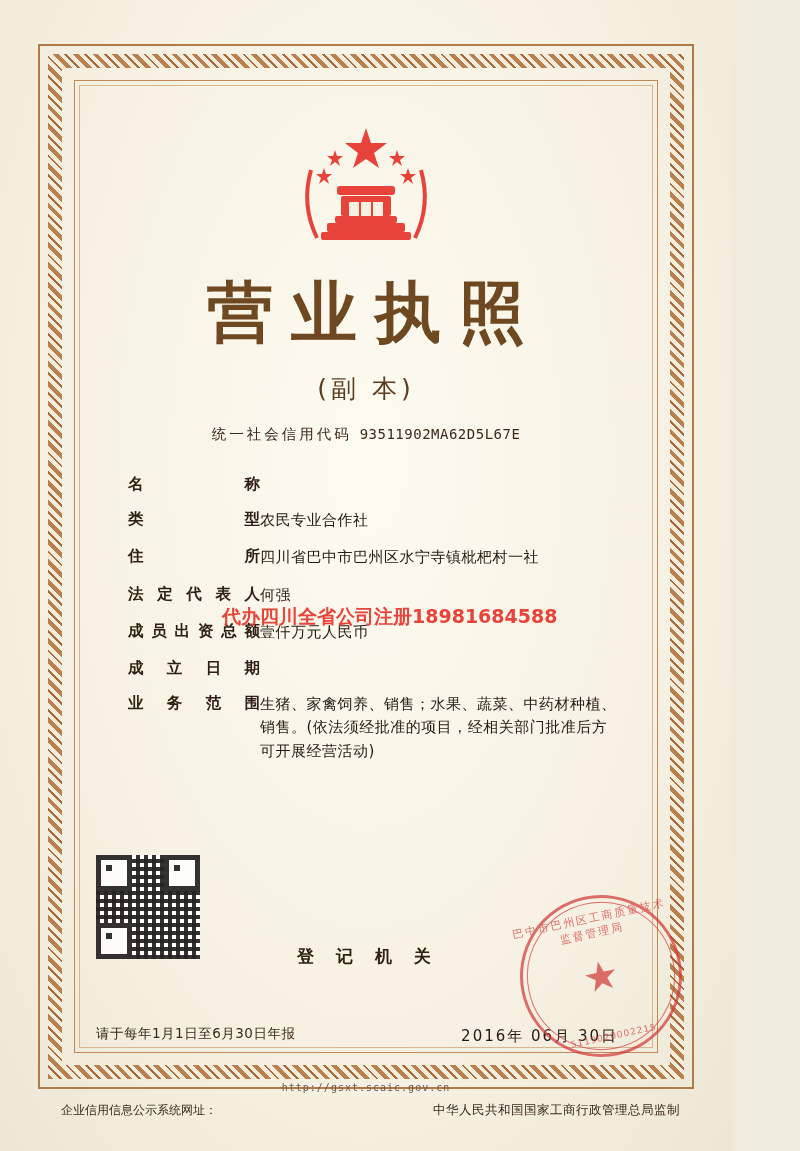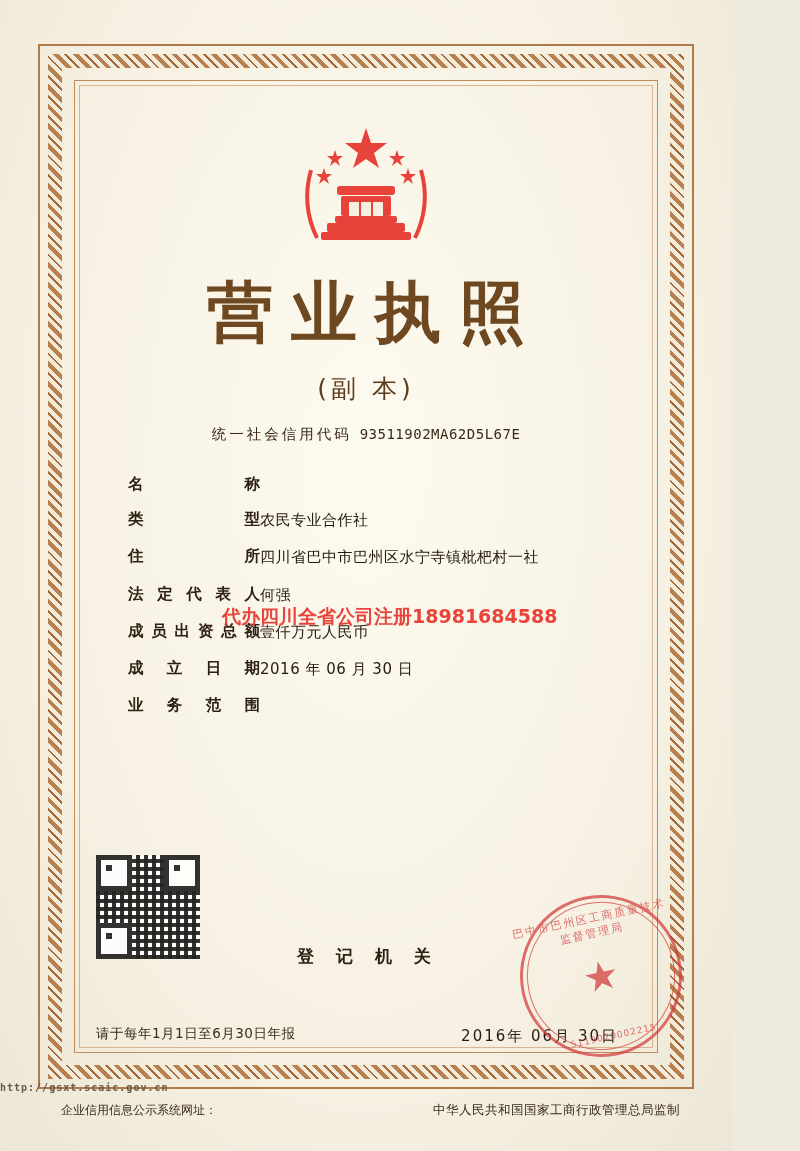--- a/index.html
+++ b/index.html
@@ -134,23 +134,23 @@
   }
 
   .watermark{
     position:absolute;left:222px;top:604px;
     color:#e8352c;font-size:19px;font-weight:bold;letter-spacing:0px;
     white-space:nowrap;
     opacity:.92;
   }
 
   .url{
-    position:absolute;left:0;right:0;top:1082px;
+    position:absolute;left:0;right:0;top:1082px;text-align:center;
     font-family:"DejaVu Sans Mono","Liberation Mono",monospace;
-    font-size:10px;color:#6a5a46;letter-spacing:1px;font-weight:bold;
+    font-size:10px;color:#6a5a46;letter-spacing:1px;
   }
   .foot-left{
     position:absolute;left:61px;top:1102px;font-size:12px;color:#3a2a17;
   }
   .foot-right{
     position:absolute;right:52px;top:1102px;font-size:12.5px;color:#3a2a17;letter-spacing:0.5px;
   }
 </style>
 </head>
 <body>
@@ -238,29 +238,29 @@
         </div>
       <div class="val">壹仟万元人民币</div>
     </div>
     <div class="row">
       <div class="lab">
           <span>成</span>
           <span>立</span>
           <span>日</span>
           <span>期</span>
         </div>
-      <div class="val">2016 年 06 月 30 日</div>
     </div>
     <div class="row scope">
       <div class="lab">
           <span>业</span>
           <span>务</span>
           <span>范</span>
           <span>围</span>
         </div>
+      <div class="val">生猪、家禽饲养、销售；水果、蔬菜、中药材种植、销售。(依法须经批准的项目，经相关部门批准后方可开展经营活动)</div>
     </div>
   </div>
 
   <div class="qr">
     <div class="qr-fin" style="left:0;top:0;">
         <i></i>
       </div>
     <div class="qr-fin" style="right:0;top:0;">
         <i></i>
       </div>

